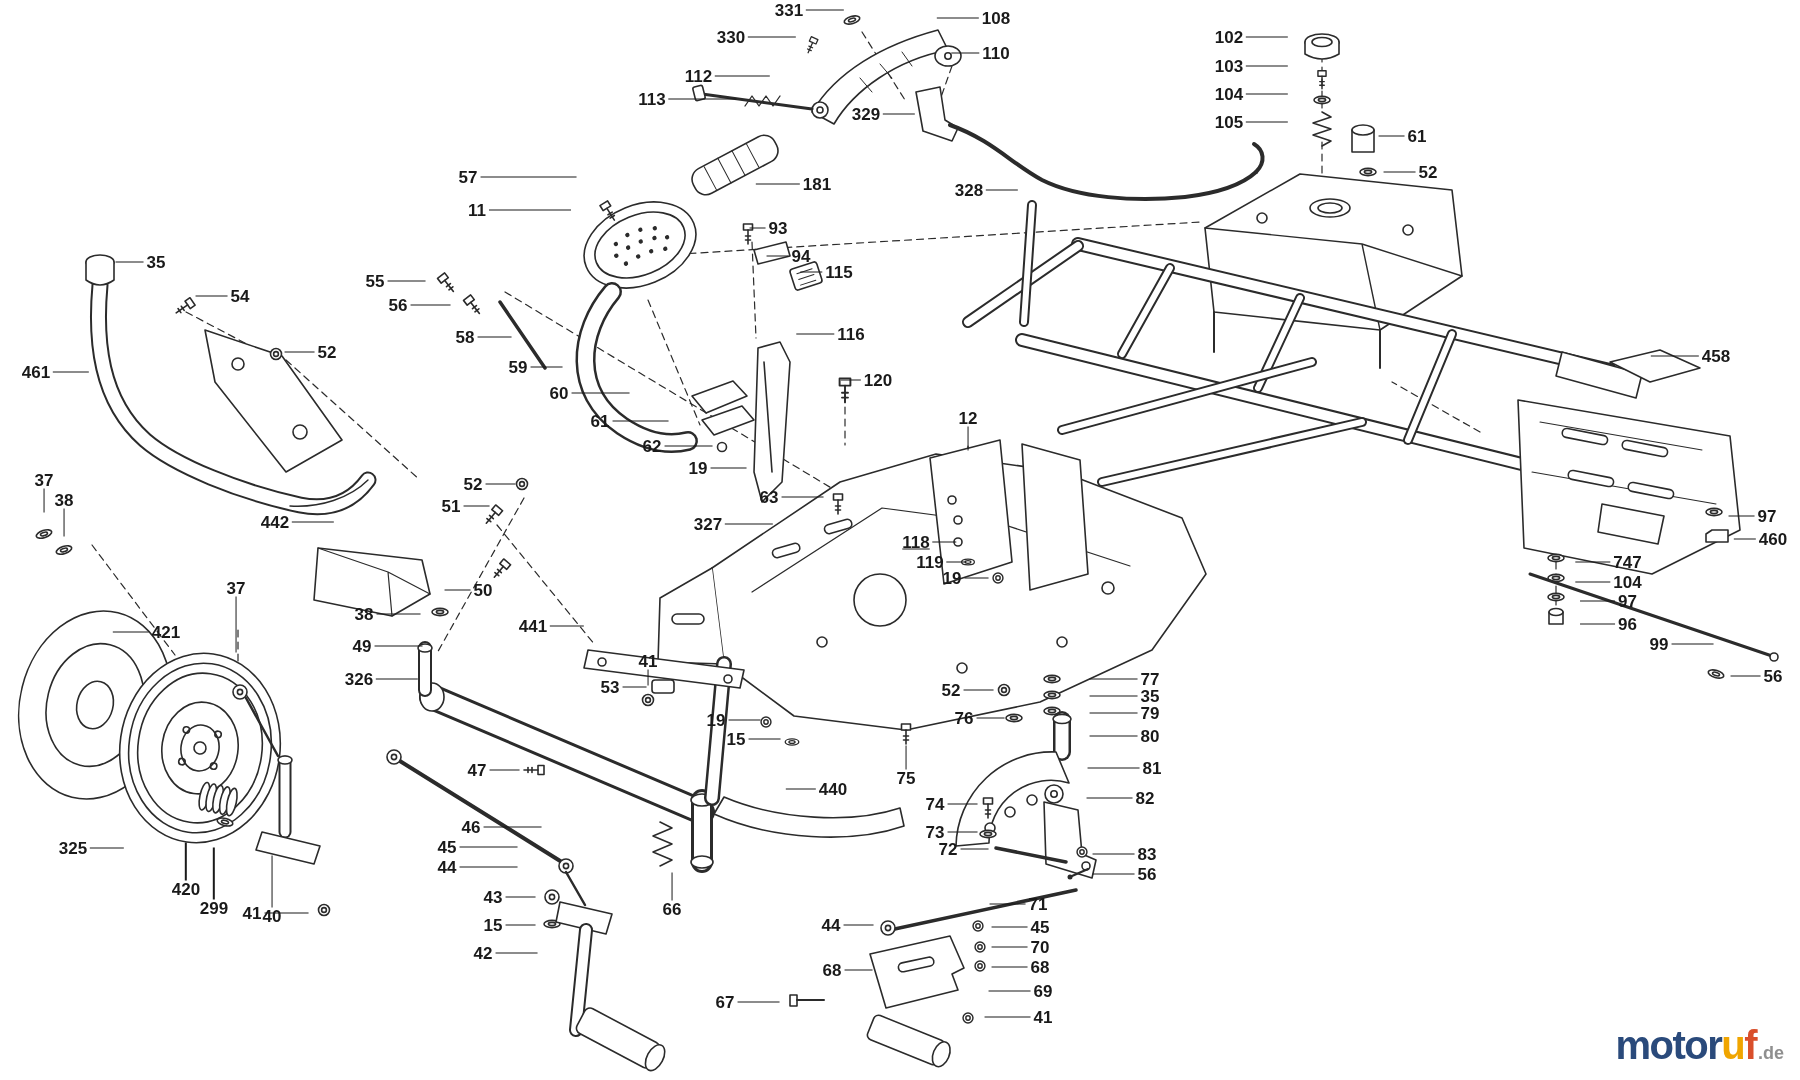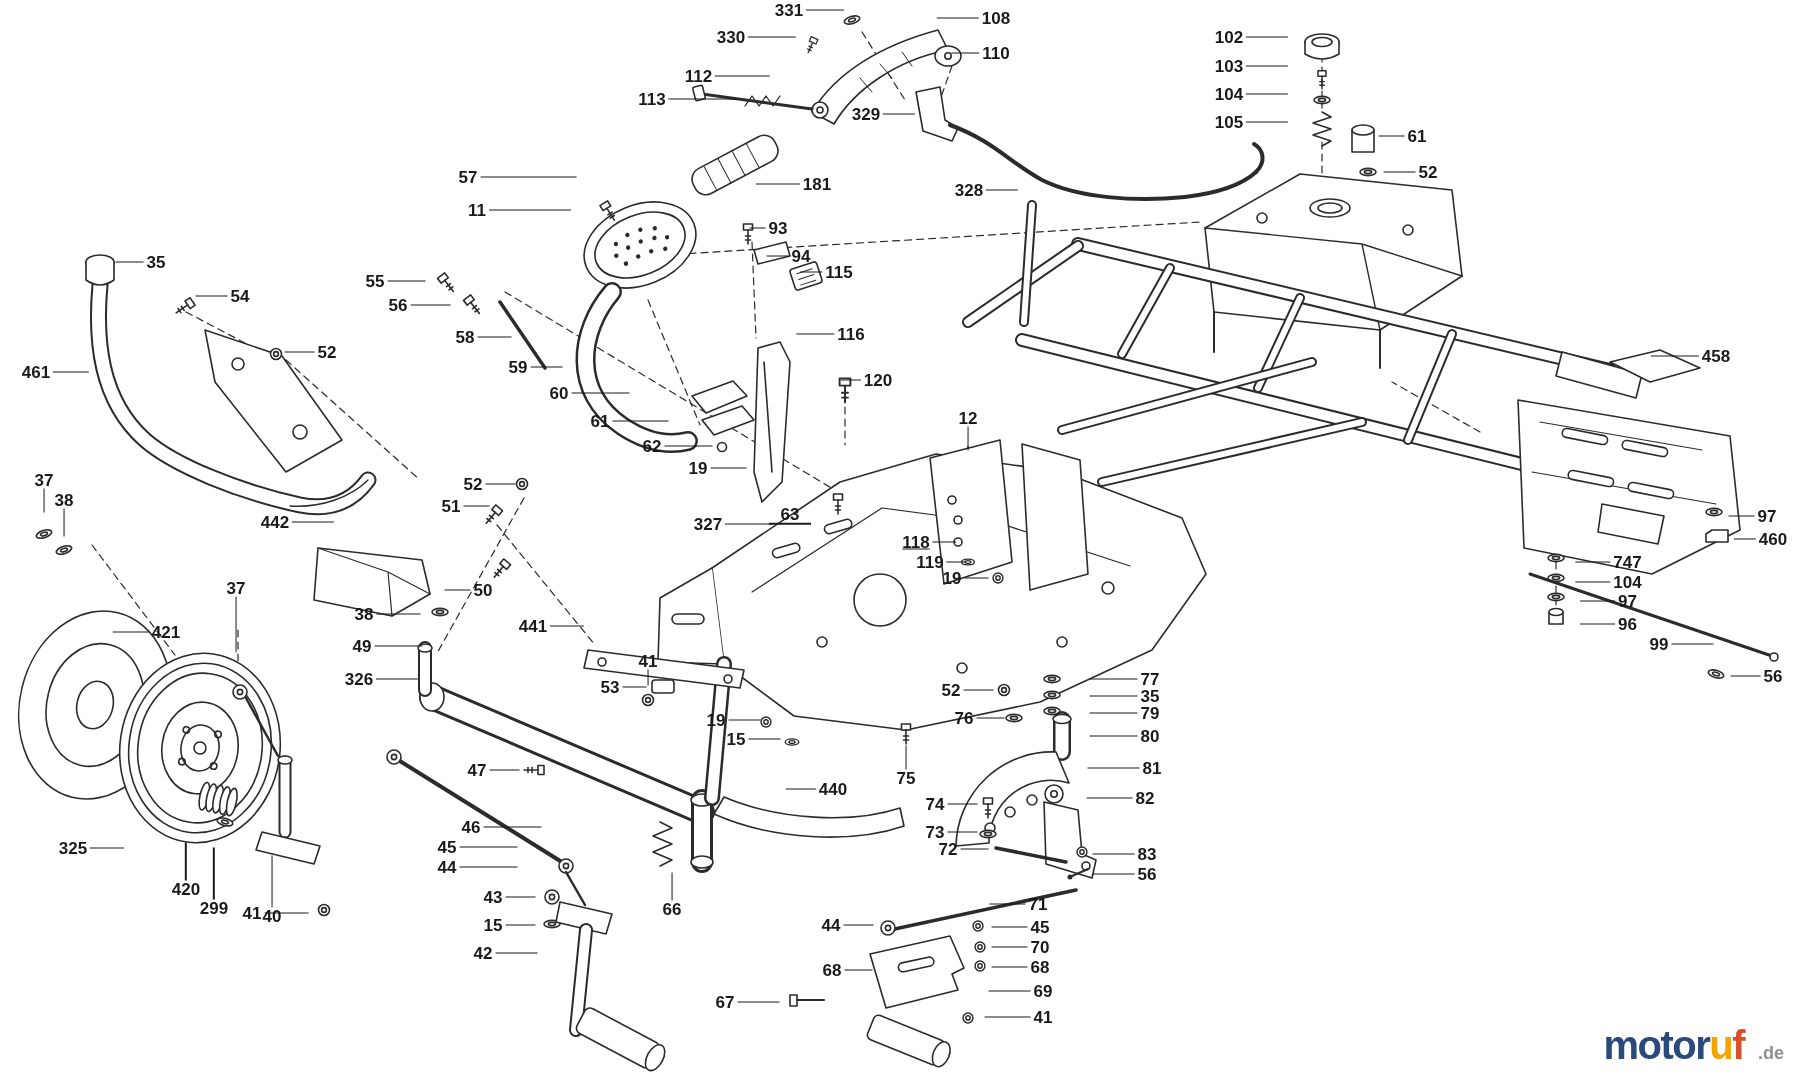--- a/index.html
+++ b/index.html
@@ -12,21 +12,21 @@
   .callout .num{padding:0 3px;}
   .callout .leader{background:#1a1a1a;display:block;}
   .dir-right{flex-direction:row;}
   .dir-left{flex-direction:row-reverse;}
   .dir-left .leader,.dir-right .leader{height:1.5px;}
   .dir-down{flex-direction:column;}
   .dir-up{flex-direction:column-reverse;}
   .dir-up .leader,.dir-down .leader{width:1.5px;}
   .logo{position:absolute;right:16px;bottom:12px;display:flex;align-items:baseline;user-select:none;}
   .logo .wordmark span{font:700 40px "Liberation Sans",sans-serif;letter-spacing:-1.5px;}
-  .logo .suffix{font:700 18px "Liberation Sans",sans-serif;margin-left:14px;}
+  .logo .suffix{font:700 18px "Liberation Sans",sans-serif;margin-left:2px;}
 </style>
 </head>
 <body>
 
 <div class="stage">
 
 <svg class="drawing" width="1800" height="1080" viewBox="0 0 1800 1080">
   <defs>
     <g id="nut">
       <circle r="5.5" fill="#fff"></circle>
@@ -535,21 +535,21 @@
         <span class="leader" style="width: 36px;"></span>
       </div>
       <div class="callout dir-down" style="left: 44px; top: 492px;">
         <span class="num">37</span>
         <span class="leader" style="height: 24px;"></span>
       </div>
       <div class="callout dir-down" style="left: 64px; top: 514px;">
         <span class="num">38</span>
         <span class="leader" style="height: 28px;"></span>
       </div>
-      <div class="callout dir-right" style="left: 790px; top: 515px; flex-direction: column;">
+      <div class="callout dir-right" style="left: 790px; top: 497px;">
         <span class="num">63</span>
         <span class="leader" style="width: 42px;"></span>
       </div>
       <div class="callout dir-right" style="left: 732px; top: 524px;">
         <span class="num">327</span>
         <span class="leader" style="width: 48px;"></span>
       </div>
       <div class="callout dir-right" style="left: 488px; top: 484px;">
         <span class="num">52</span>
         <span class="leader" style="width: 30px;"></span>

